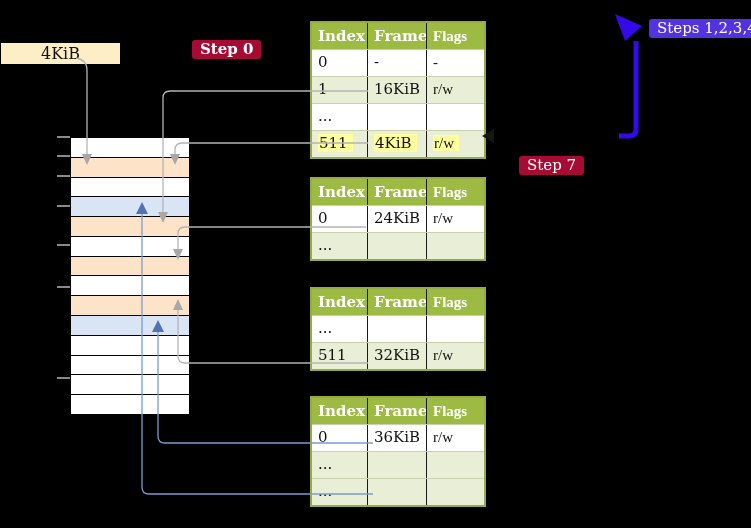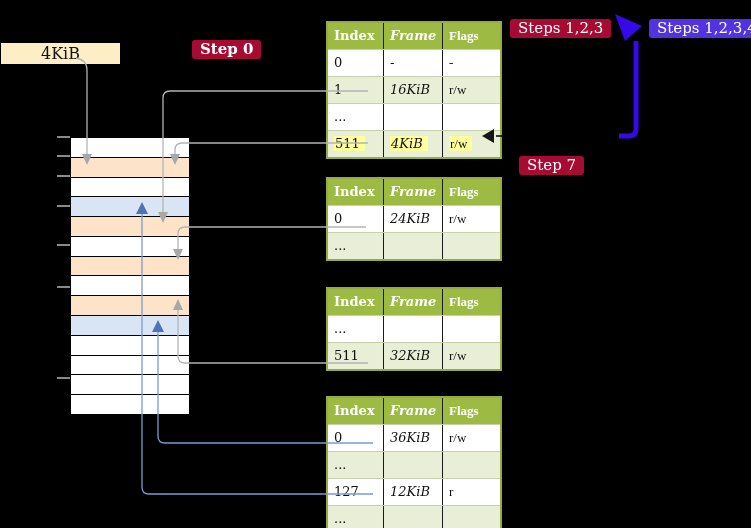--- a/index.html
+++ b/index.html
@@ -38,30 +38,30 @@
   .stack{position:absolute;left:70px;top:137px;width:118px;height:276px;
          border:1px solid #000;background:#fff;display:flex;flex-direction:column;}
   .mrow{flex:1 1 0;border-bottom:1px solid #000;}
   .mrow:last-child{border-bottom:none;}
   .mrow.white{background:#ffffff;}
   .mrow.peach{background:var(--memory-peach);}
   .mrow.blue{background:var(--memory-blue);}
   .tick{position:absolute;left:57px;width:13px;height:2px;background:#8a8a8a;}
 
   
-  .ptable{position:absolute;left:326px;width:172px;border:2px solid var(--table-border-green);
-          border-collapse:collapse;background:#701a75;font-size:13px;color:#111;}
+  .ptable{position:absolute;left:310px;width:172px;border:2px solid var(--table-border-green);
+          border-collapse:collapse;background:#701a75;font-size:15px;color:#111;}
   .ptable .hrow{display:flex;background:var(--table-header-green);color:#fff;font-weight:bold;}
   .ptable .row{display:flex;background:#fff;border-top:1px solid #c9d0ad;}
   .ptable .row.alt{background:var(--table-row-alt-green);}
   .ptable .cell{height:26px;line-height:25px;padding-left:6px;box-sizing:border-box;
                 border-right:1px solid #1a1a1a;overflow:hidden;}
   .ptable .cell:last-child{border-right:none;}
   .ptable .hrow .cell{height:26px;line-height:26px;}
-  .c0{width:56px;} .c1{width:59px;font-style:italic;} .c2{width:55px;font-family:Liberation Serif, serif;}
+  .c0{width:56px;} .c1{width:59px;} .c2{width:55px;font-family:Liberation Serif, serif;}
   .cell.hl .cell-text{background:var(--highlight-yellow);padding:0 5px 0 1px;}
 
   
   svg.overlay{position:absolute;left:0;top:0;pointer-events:none;}
   .gline{stroke:var(--connector-gray);stroke-width:1.3;fill:none;}
   .ghead{fill:var(--connector-gray-head);}
   .bline{stroke:var(--connector-blue);stroke-width:1.3;fill:none;}
   .bhead{fill:var(--connector-blue-head);}
   .bigblue{stroke:var(--arrow-blue);stroke-width:5;fill:none;}
   .bigbluehead{fill:var(--arrow-blue);}
@@ -73,23 +73,20 @@
 
 <div class="canvas">
 
   <div class="frame-box">
     <span>4KiB</span>
   </div>
 
   <div class="badge red" style="left:192px;top:40px;font-weight:bold;">
     <span>Step 0</span>
   </div>
-  <div class="badge red" style="left:510px;top:19px;">
-    <span>Steps 1,2,3</span>
-  </div>
   <div class="badge purple" style="left:649px;top:19px;width:96px;border-radius:3px 0 0 3px;">
     <span>Steps 1,2,3,4</span>
   </div>
   <div class="badge red" style="left:519px;top:156px;">
     <span>Step 7</span>
   </div>
 
   <div class="stack">
       <div class="mrow white"></div>
       <div class="mrow peach"></div>
@@ -188,25 +185,20 @@
     <div class="row">
       <div class="cell c0"><span class="cell-text">0</span></div>
       <div class="cell c1"><span class="cell-text">36KiB</span></div>
       <div class="cell c2"><span class="cell-text">r/w</span></div>
     </div>
     <div class="row alt">
       <div class="cell c0"><span class="cell-text">...</span></div>
       <div class="cell c1"><span class="cell-text"></span></div>
       <div class="cell c2"><span class="cell-text"></span></div>
     </div>
-    <div class="row">
-      <div class="cell c0"><span class="cell-text">127</span></div>
-      <div class="cell c1"><span class="cell-text">12KiB</span></div>
-      <div class="cell c2"><span class="cell-text">r</span></div>
-    </div>
     <div class="row alt">
       <div class="cell c0"><span class="cell-text">...</span></div>
       <div class="cell c1"><span class="cell-text"></span></div>
       <div class="cell c2"><span class="cell-text"></span></div>
     </div>
   </div>
 
   <svg class="overlay" width="751" height="528" viewBox="0 0 751 528">
 
     <path class="gline" d="M76,58 Q87,60 87,70 L87,155"></path>

